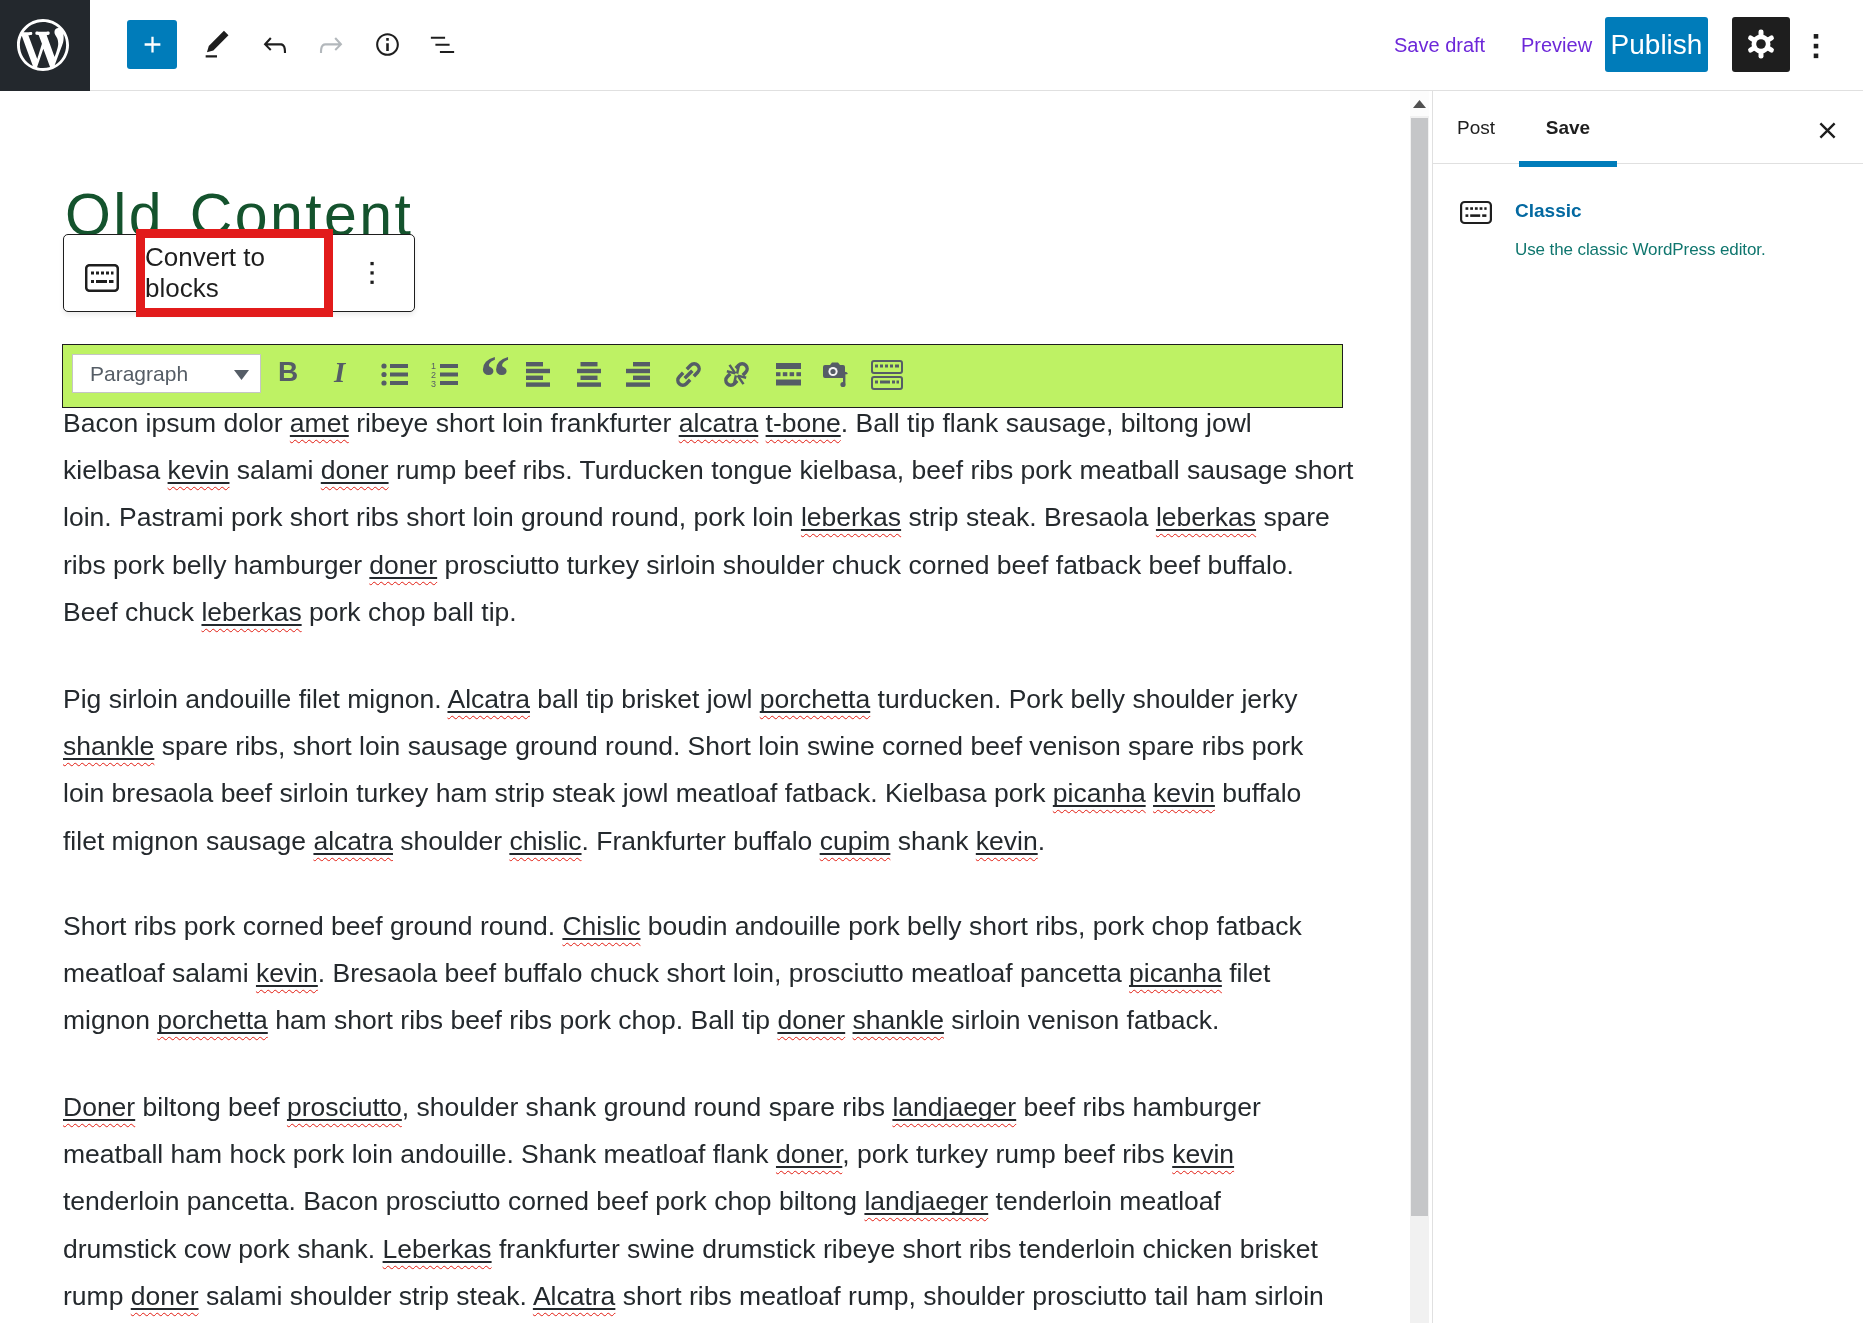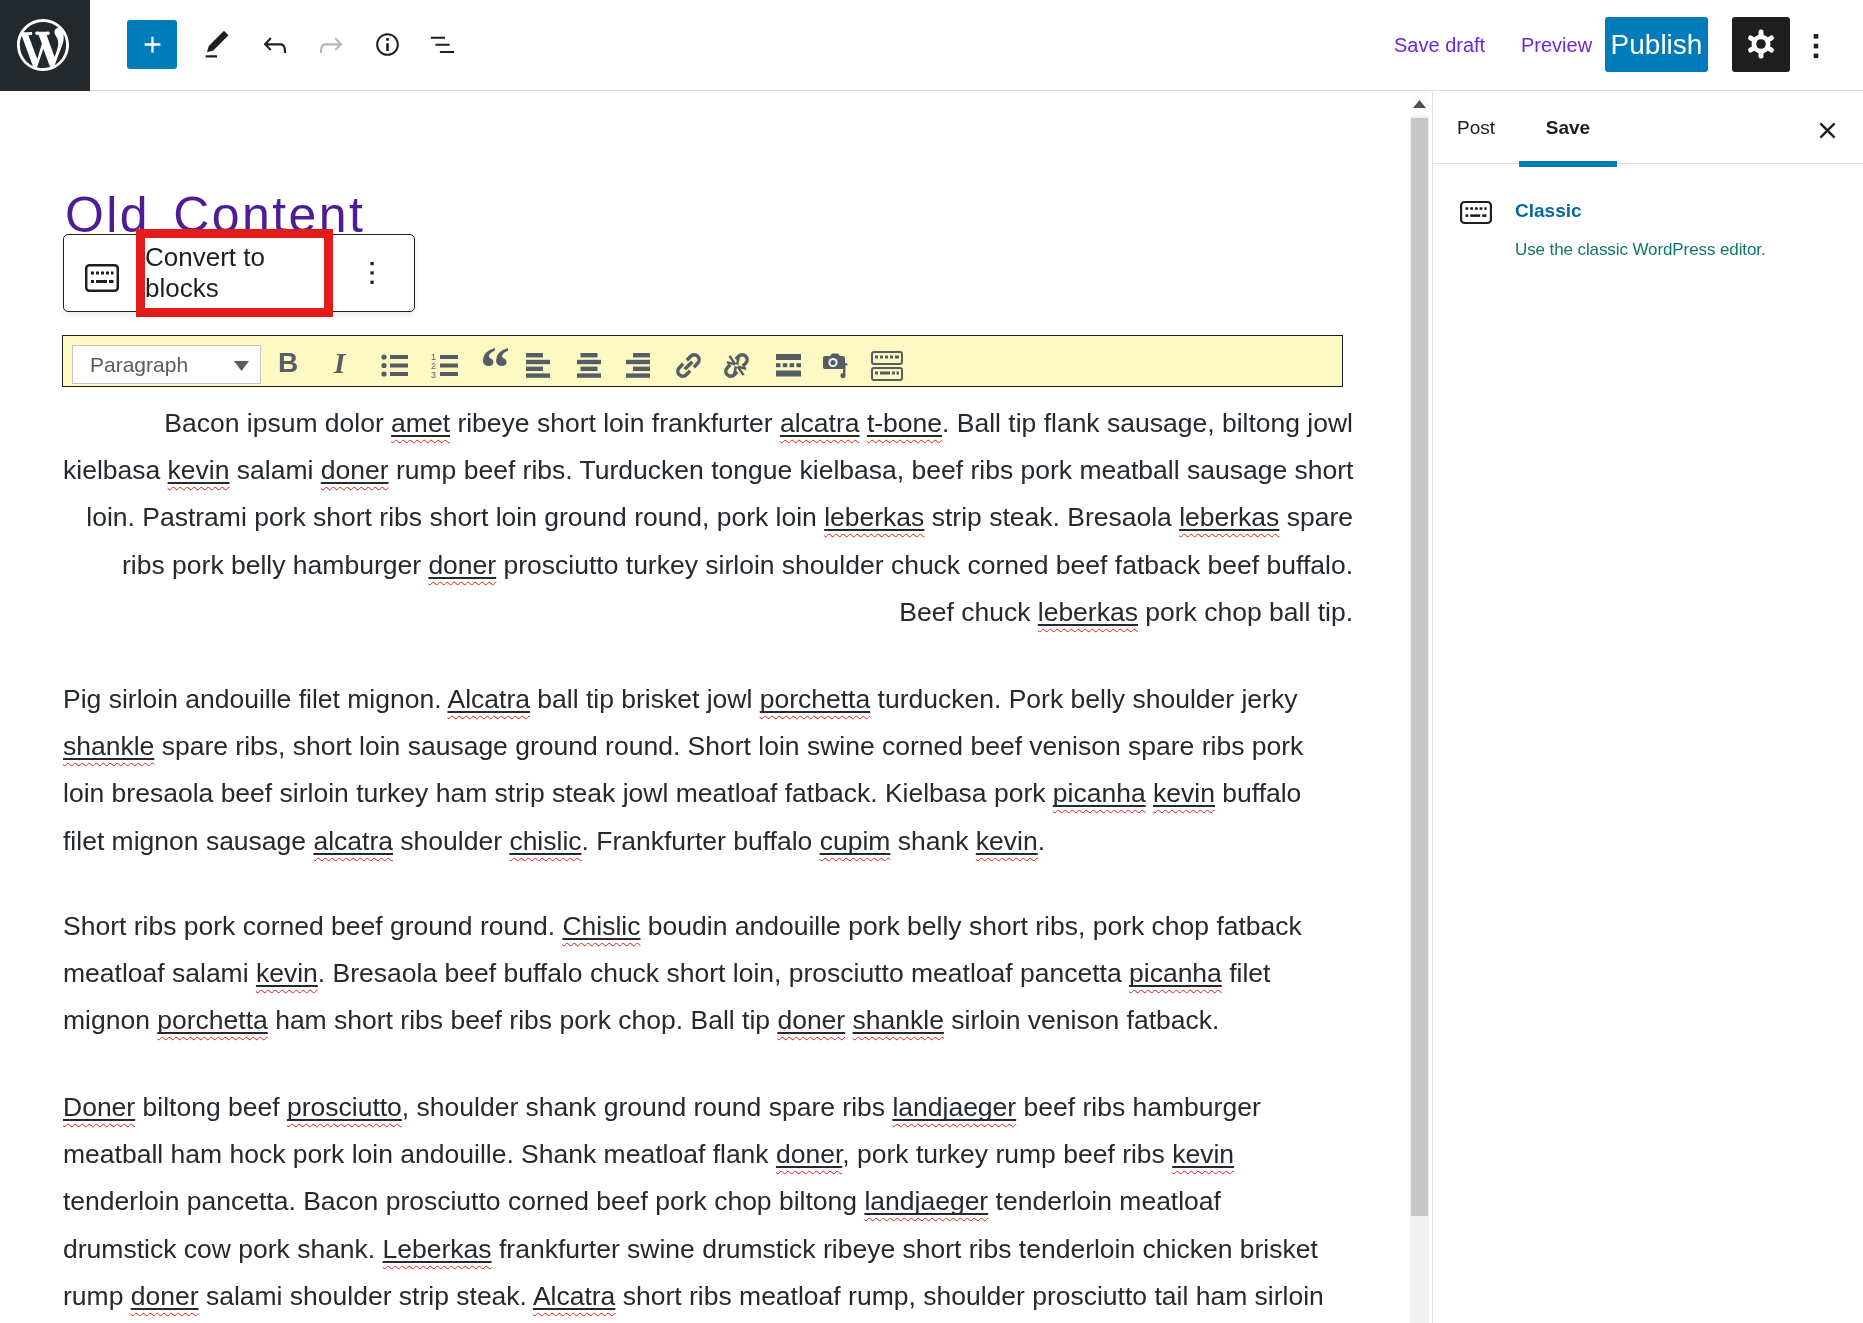--- a/index.html
+++ b/index.html
@@ -14,31 +14,31 @@
 #plusbtn { position:absolute; left:127px; top:20px; width:50px; height:49px; background:#007cba; border-radius:3px; }
 .hicon { position:absolute; top:0; }
 
 
 .hlink { position:absolute; top:0; font-size:20px; color:#6d28d9;margin-left:12px; }
 #publish { position:absolute; left:1605px; top:17px; width:103px; height:55px; background:#007cba;
   border-radius:3px; color:#fff; font-size:28px; text-align:center; line-height:55px; }
 #gearbtn { position:absolute; left:1732px; top:17px; width:58px; height:55px; background:#1e1e1e; border-radius:3px; }
 
 
-#title { position:absolute; left:65px; top:185px; font-size:50px; color:#4c1d95; letter-spacing:2.4px; word-spacing:7px; line-height:60px;text-decoration:underline; }
+#title { position:absolute; left:65px; top:185px; font-size:59px; color:#14532d; letter-spacing:2.4px; word-spacing:7px; line-height:60px;text-decoration:underline; }
 
 
 #popover { position:absolute; left:63px; top:234px; width:352px; height:78px; background:#fff;
   border:1.5px solid #1e1e1e; border-radius:5px; box-shadow:0 3px 5px rgba(0,0,0,.08); }
 #redbox { position:absolute; left:136px; top:229px; width:197px; height:88px; border:9.5px solid #e21b1b; background:#fff; z-index:5; }
 #convtext { position:absolute; left:0; top:0; width:100%; height:100%; display:flex; align-items:center; justify-content:center;
   font-size:26px; color:#1e1e1e; }
 
 
-#mcebar { position:absolute; left:62px; top:335px; width:1281px; height:52px; background:#fef9c3;
+#mcebar { position:absolute; left:62px; top:344px; width:1281px; height:64px; background:#bef264;
   border:1.5px solid #1e1e1e; }
 #pselect { position:absolute; left:9px; top:9px; width:189px; height:39px; background:#fff; border:1.5px solid #c5c5c5;
   font-size:21px; color:#555d66; }
 #pselect span { position:absolute; left:17px; top:7px; }
 .tico { position:absolute; color:#555d66; }
 .tsvg { position:absolute; }
 
 
 .para { position:absolute; left:63px; width:1290px; font-size:26.5px; line-height:47.2px; color:#24292d;
   letter-spacing:0; white-space:nowrap; }
@@ -252,21 +252,21 @@
           <rect x="19" y="4.5" width="3" height="3"></rect>
           <rect x="24" y="4.5" width="4" height="3"></rect>
         <rect x="4" y="20.5" width="3" height="3"></rect>
           <rect x="9" y="20.5" width="10" height="3"></rect>
           <rect x="21" y="20.5" width="3" height="3"></rect>
           <rect x="25.5" y="20.5" width="2.5" height="3"></rect>
       </g>
     </svg>
   </div>
 
-  <div class="para" style="top:400px;text-align:right;">
+  <div class="para" style="top:400px;">
 Bacon ipsum dolor <span class="w"><span>amet</span></span> ribeye short loin frankfurter <span class="w"><span>alcatra</span></span> <span class="w"><span>t-bone</span></span>. Ball tip flank sausage, biltong jowl<br>
 kielbasa <span class="w"><span>kevin</span></span> salami <span class="w"><span>doner</span></span> rump beef ribs. Turducken tongue kielbasa, beef ribs pork meatball sausage short<br>
 loin. Pastrami pork short ribs short loin ground round, pork loin <span class="w"><span>leberkas</span></span> strip steak. Bresaola <span class="w"><span>leberkas</span></span> spare<br>
 ribs pork belly hamburger <span class="w"><span>doner</span></span> prosciutto turkey sirloin shoulder chuck corned beef fatback beef buffalo.<br>
 Beef chuck <span class="w"><span>leberkas</span></span> pork chop ball tip.
   </div>
   <div class="para" style="top:676px;">
 Pig sirloin andouille filet mignon. <span class="w"><span>Alcatra</span></span> ball tip brisket jowl <span class="w"><span>porchetta</span></span> turducken. Pork belly shoulder jerky<br>
 <span class="w"><span>shankle</span></span> spare ribs, short loin sausage ground round. Short loin swine corned beef venison spare ribs pork<br>
 loin bresaola beef sirloin turkey ham strip steak jowl meatloaf fatback. Kielbasa pork <span class="w"><span>picanha</span></span> <span class="w"><span>kevin</span></span> buffalo<br>

